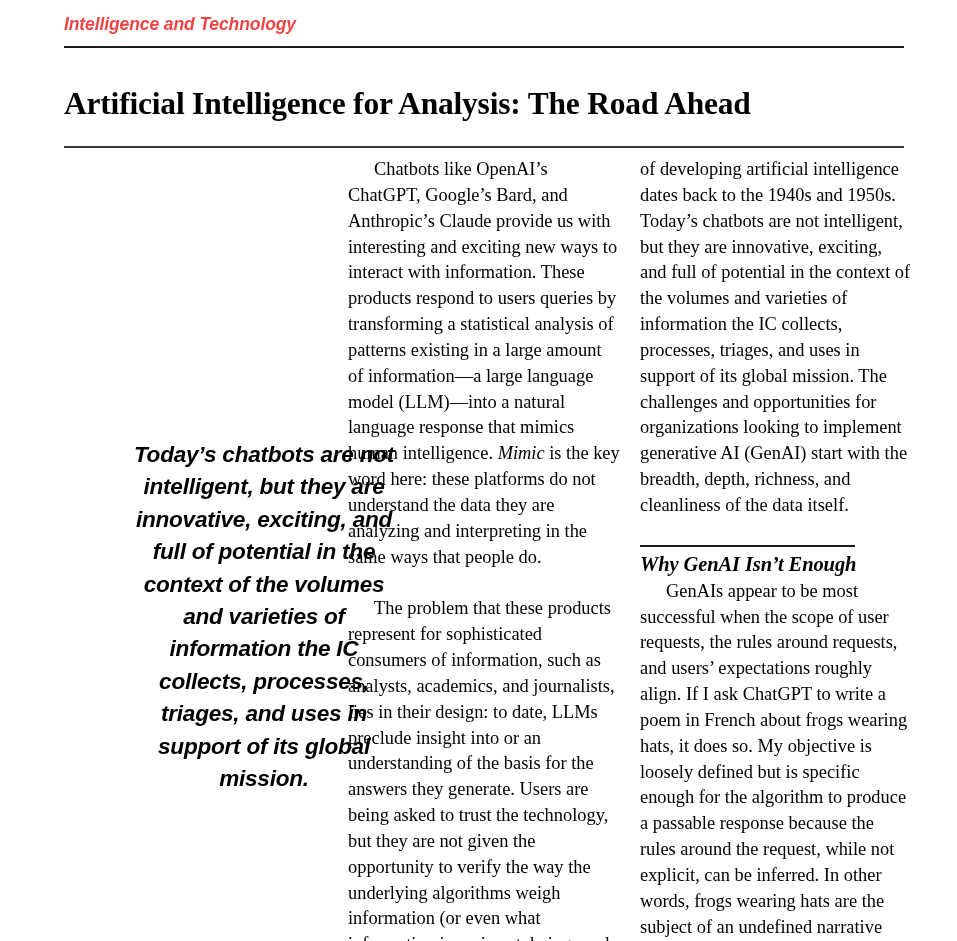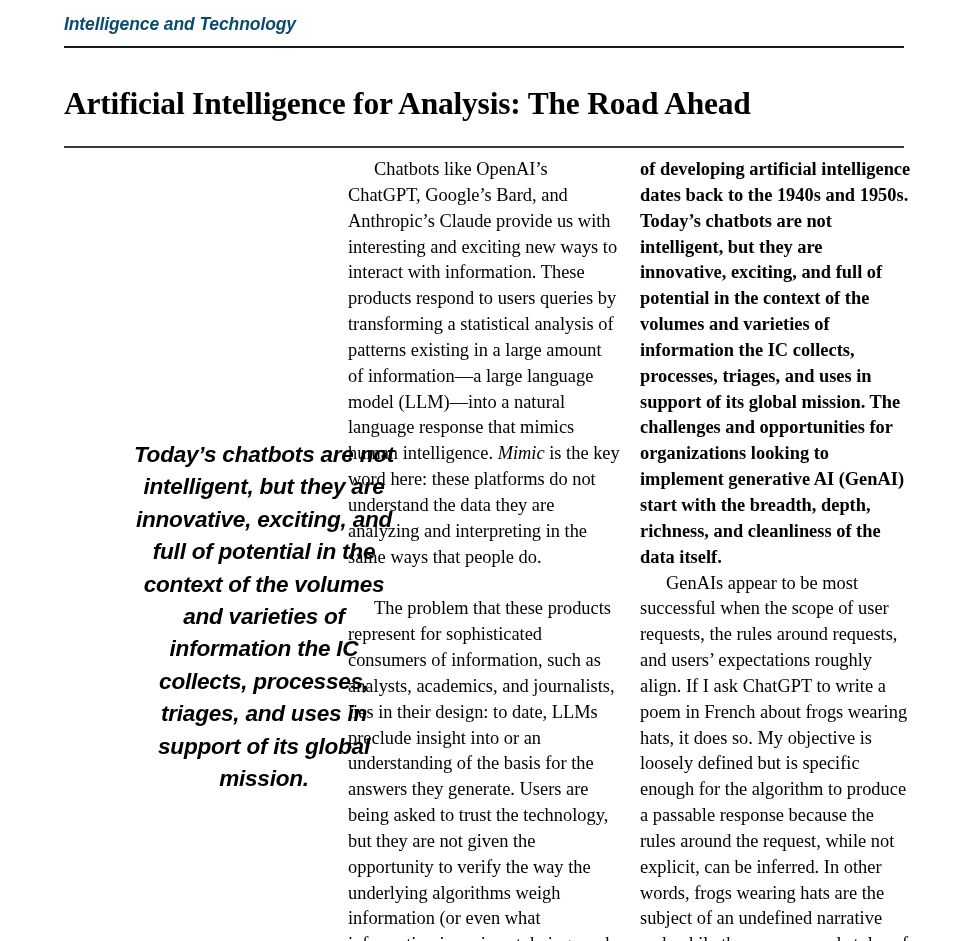--- a/index.html
+++ b/index.html
@@ -29,21 +29,21 @@
   .runhead {
     position: absolute;
     left: 64px;
     top: 14px;
     width: 840px;
     font-family: "Liberation Sans", sans-serif;
     font-weight: bold;
     font-style: italic;
     font-size: 17.5px;
     letter-spacing: -0.1px;
-    color: #0c4a6e;
+    color: #ef4444;
   }
 
   .rule-head {
     position: absolute;
     left: 64px;
     top: 46px;
     width: 840px;
     height: 0;
     border-top: 2.2px solid #1b1b1b;
   }
@@ -108,21 +108,20 @@
     width: 272px;
   }
 
   .col p {
     margin: 0 0 0 0;
     text-indent: 26px;
   }
 
   .col p.no-indent {
     text-indent: 0;
-    font-weight: bold;
   }
 
   .col p + p {
     margin-top: 25.85px;
   }
 
   
   .pullquote {
     position: absolute;
     left: 62px;
@@ -182,17 +181,21 @@
   </div>
 
   <div class="col col-2">
     <p><span>Chatbots like OpenAI’s ChatGPT, Google’s Bard, and Anthropic’s Claude provide us with interesting and exciting new ways to interact with information. These products respond to users queries by transforming a statistical analysis of patterns existing in a large amount of information—a large language model (LLM)—into a natural language response that mimics human intelligence. </span><em class="ital">Mimic</em><span> is the key word here: these platforms do not understand the data they are analyzing and interpreting in the same ways that people do.</span></p>
     <p>The problem that these products represent for sophisticated consumers of information, such as analysts, academics, and journalists, lies in their design: to date, LLMs preclude insight into or an understanding of the basis for the answers they generate. Users are being asked to trust the technology, but they are not given the opportunity to verify the way the underlying algorithms weigh information (or even what information is, or is not, being used in the formulation of answers). In short, both the “dots” and the connections between those dots exist within a black box at a time when organizations like the IC continue to work toward greater transparency about the underpinnings of their judgments and actions.</p>
   </div>
 
   <div class="col col-3">
     <p class="no-indent">of developing artificial intelligence dates back to the 1940s and 1950s. Today’s chatbots are not intelligent, but they are innovative, exciting, and full of potential in the context of the volumes and varieties of information the IC collects, processes, triages, and uses in support of its global mission. The challenges and opportunities for organizations looking to implement generative AI (GenAI) start with the breadth, depth, richness, and cleanliness of the data itself.</p>
 
+    <div class="sec-block">
+      <div class="sec-rule"></div>
+      <h2 class="sec-head">Why GenAI Isn’t Enough</h2>
+    </div>
 
     <p style="margin-top:0">GenAIs appear to be most successful when the scope of user requests, the rules around requests, and users’ expectations roughly align. If I ask ChatGPT to write a poem in French about frogs wearing hats, it does so. My objective is loosely defined but is specific enough for the algorithm to produce a passable response because the rules around the request, while not explicit, can be inferred. In other words, frogs wearing hats are the subject of an undefined narrative and, while there are several styles of poetry, a rhyming scheme is a reasonable place to start; specifying the type of poem—ode, haiku, limerick—would further help the AI understand the task and rules around the task.</p>
   </div>
 
 </div>
 
 </body></html>

